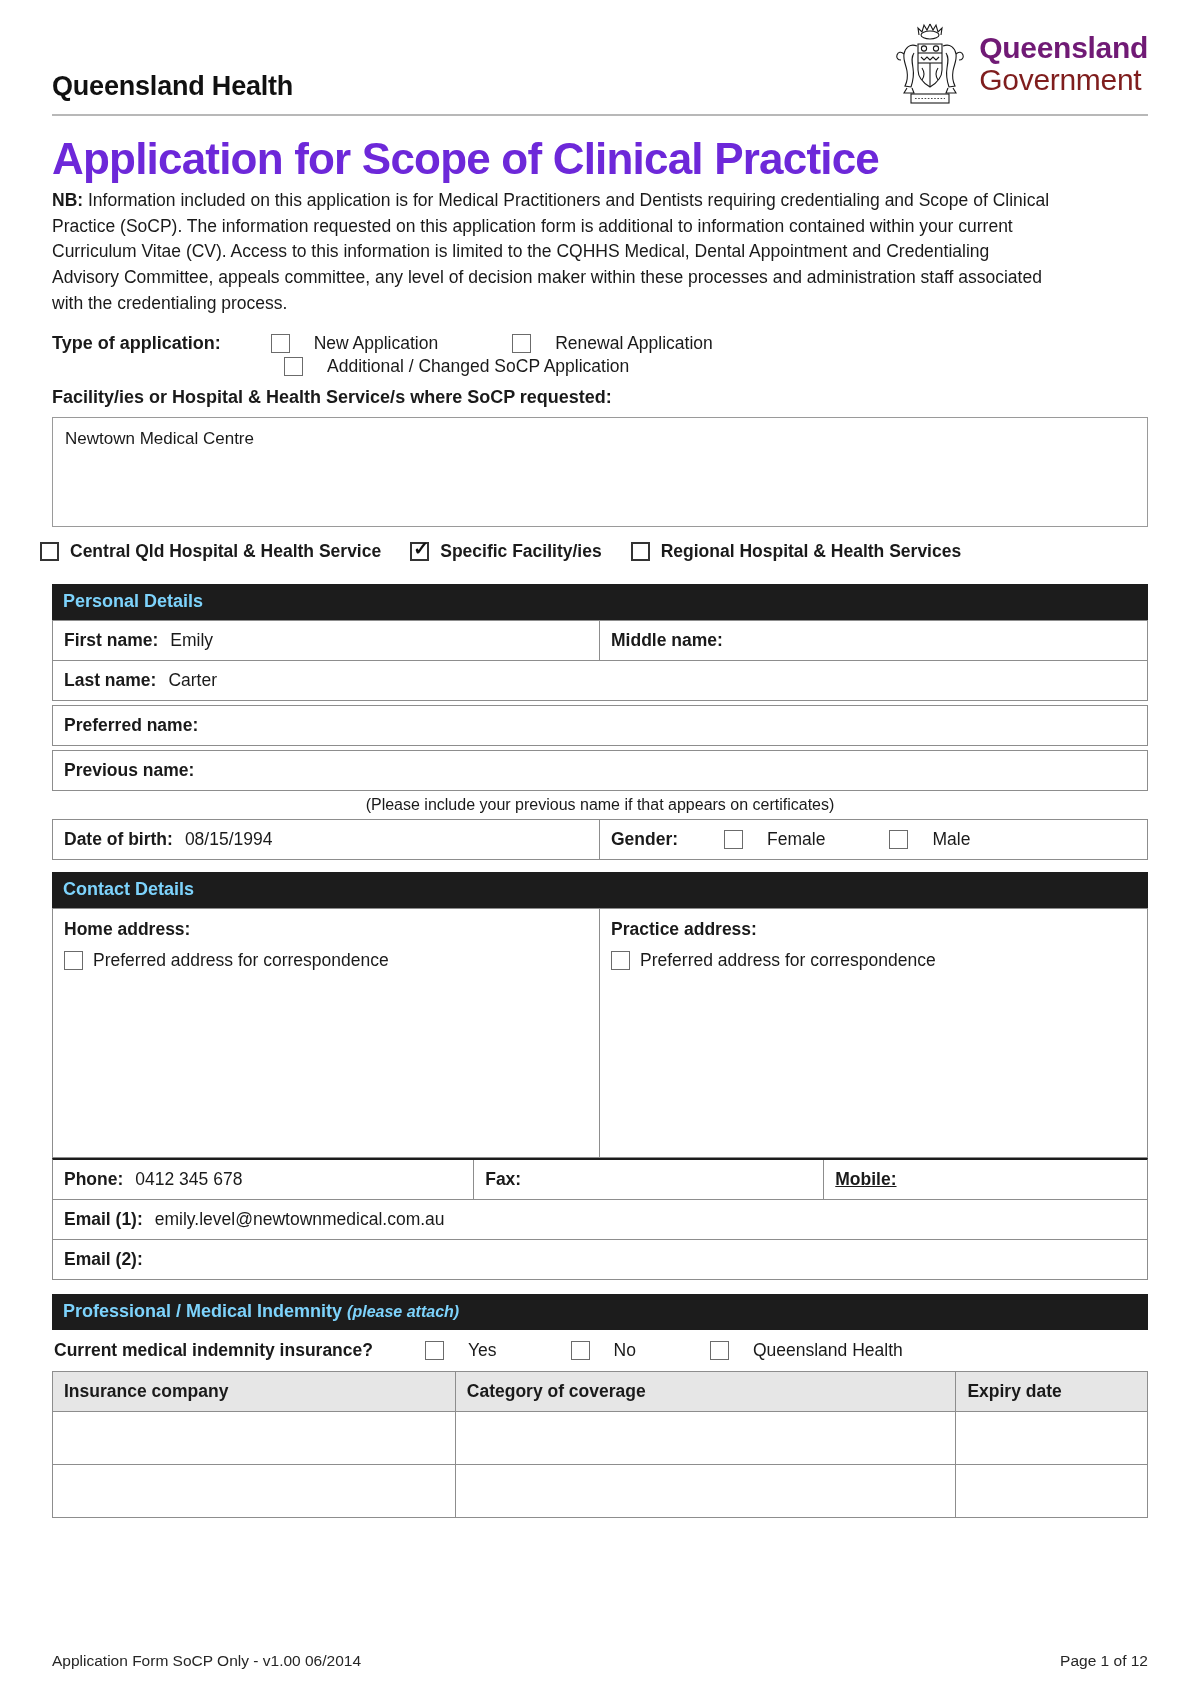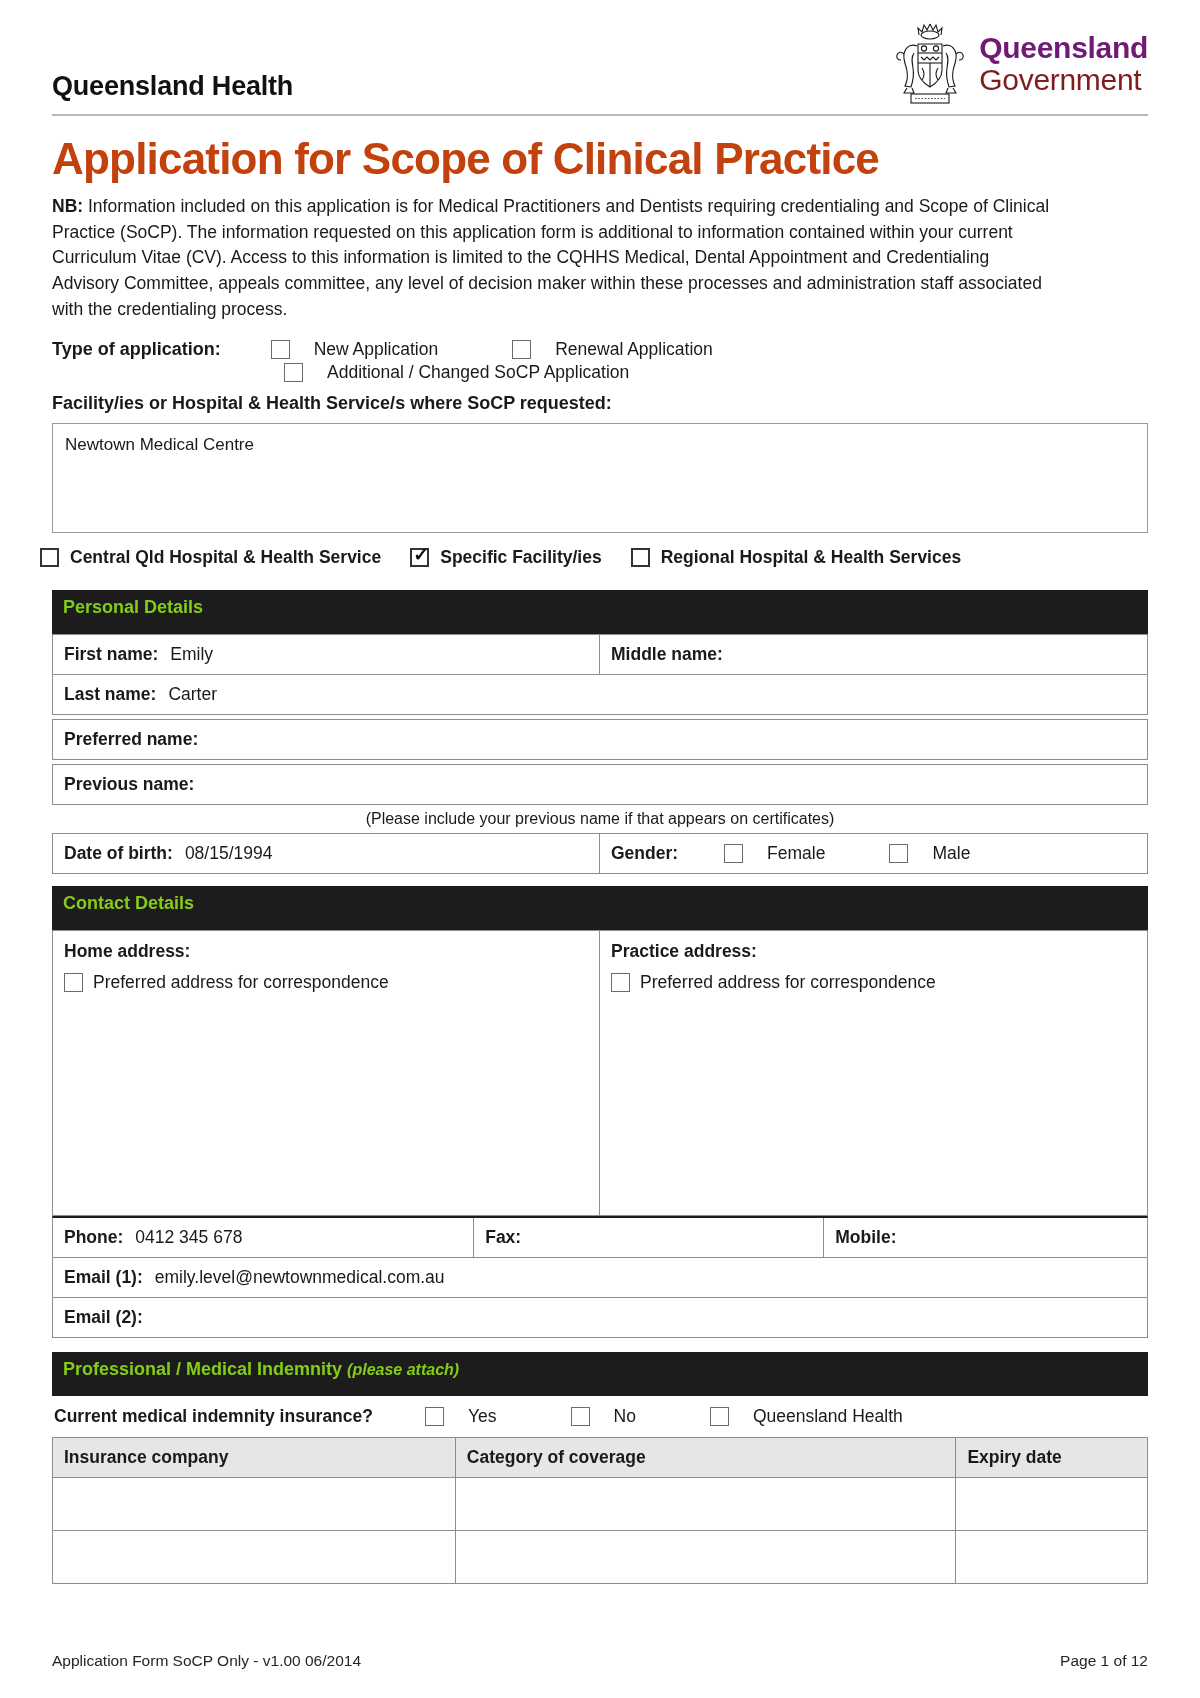--- a/index.html
+++ b/index.html
@@ -67,23 +67,23 @@
   }
   .header-rule {
     border-top: 2px solid #b8b8b8;
     margin: 0 0 18px 0;
   }
 
   
   h1.doc-title {
     font-size: 44px;
     font-weight: bold;
-    margin: 10px 0 10px 0;
+    margin: 10px 0 4px 0;
     letter-spacing: -0.8px;
-    color: #c2410c;
+    color: #6d28d9;
   }
 
   
   .nb-para {
     font-size: 17.5px;
     line-height: 1.47;
     color: #1a1a1a;
     margin: 0 0 16px 0;
     max-width: 1000px;
   }
@@ -167,24 +167,24 @@
   .scope-item {
     display: inline-flex;
     align-items: center;
     gap: 11px;
     margin-right: 22px;
   }
 
   
   .sec-bar {
     background: #1c1c1c;
-    color: #84cc16;
+    color: #7dd3fc;
     font-weight: bold;
     font-size: 18px;
-    padding: 7px 11px 16px 11px;
+    padding: 7px 11px 8px 11px;
     box-sizing: border-box;
   }
   .sec-bar .sub {
     font-weight: bold;
     font-style: italic;
     font-size: 16px;
   }
 
   
   .frow {
@@ -234,30 +234,30 @@
   
   .addr-row {
     display: flex;
     border: 1.2px solid #8d8d8d;
     border-top: none;
   }
   .addr-col {
     width: 50%;
     padding: 10px 0 0 11px;
     box-sizing: border-box;
-    height: 284px;
+    height: 248px;
   }
   .addr-col.left { border-right: 1.2px solid #8d8d8d; }
   .addr-head { font-weight: bold; font-size: 17.5px; margin-bottom: 10px; }
   .addr-pref { display: flex; align-items: center; gap: 10px; font-size: 17.5px; }
 
   
   .w40 { width: 38.5%; }
   .w32 { width: 32%; align-items: flex-end; }
-  .w29 { width: 29.5%; }
+  .w29 { width: 29.5%; text-decoration: underline; }
 
   
   .indem-q {
     display: flex;
     align-items: center;
     font-size: 17.5px;
     padding: 10px 0 10px 2px;
   }
   .indem-q .q { font-weight: bold; margin-right: 16px; }
 

